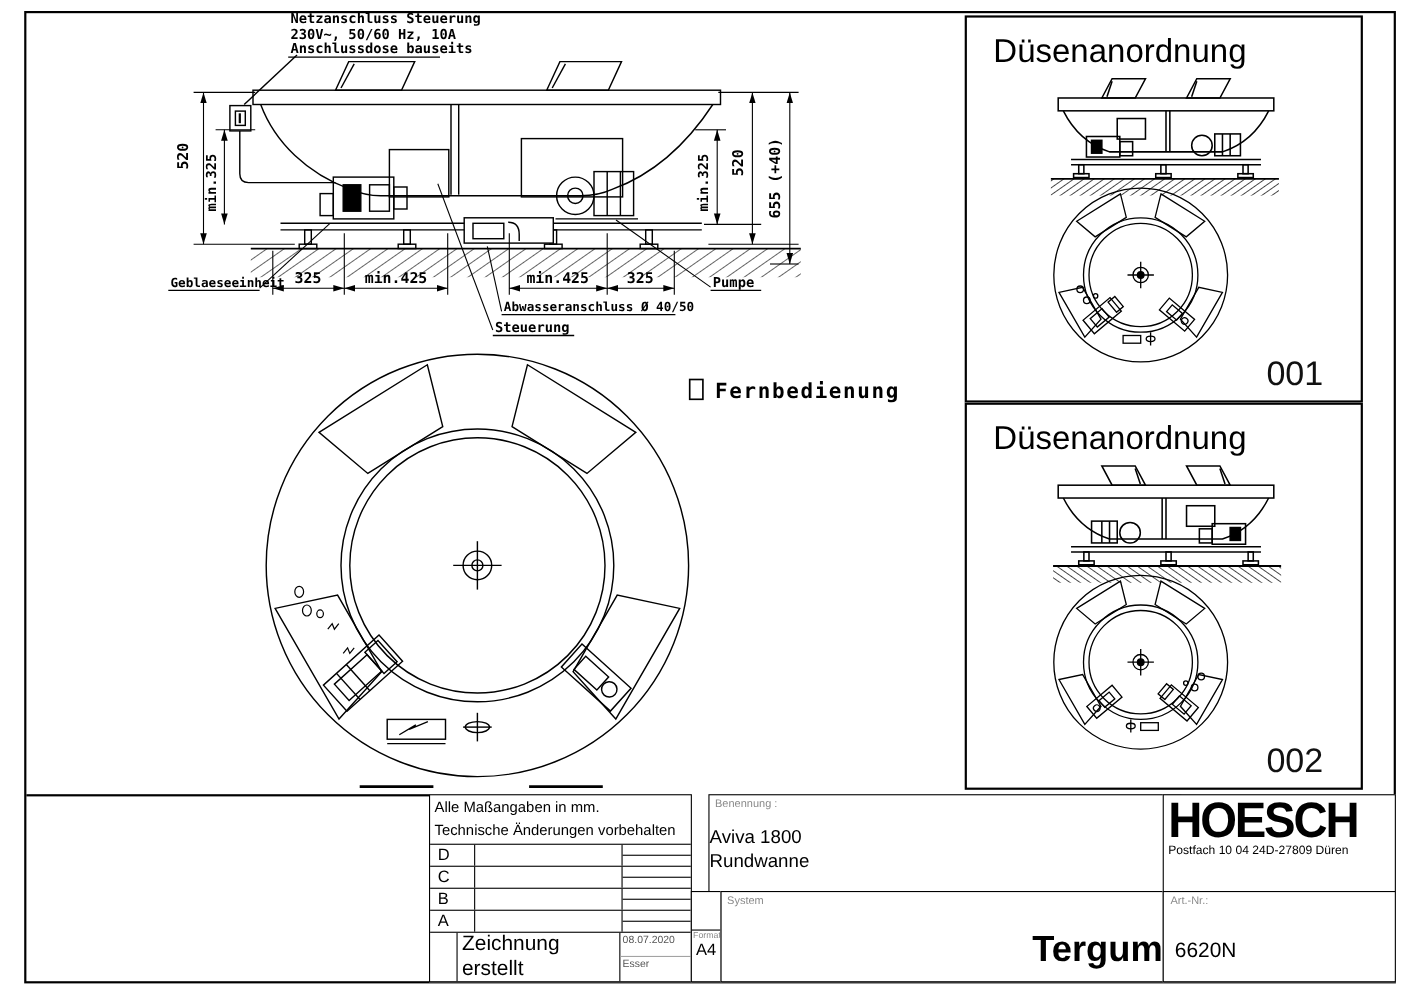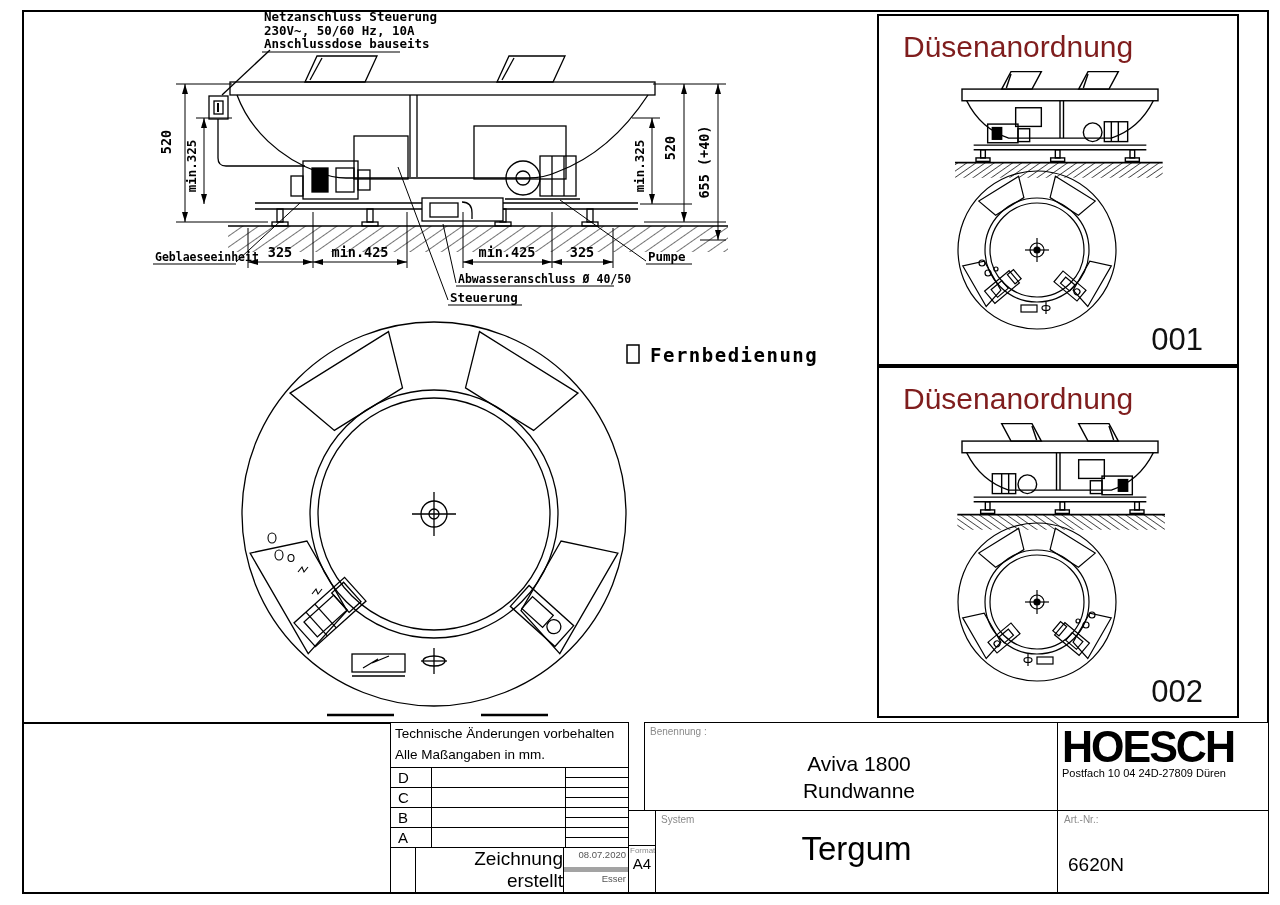--- a/index.html
+++ b/index.html
@@ -2,49 +2,49 @@
 <html><head>
 <meta charset="utf-8">
 <style>
   html,body{margin:0;padding:0;background:#fff;}
   #sheet{position:relative;width:1280px;height:905px;background:#fff;overflow:hidden;
          font-family:"Liberation Sans",sans-serif;color:#000;}
   .abs{position:absolute;box-sizing:border-box;}
   #border{left:22px;top:10px;width:1247px;height:884px;border:2px solid #000;}
   
   .panel{left:877px;width:362px;height:352px;border:2px solid #000;background:#fff;}
-  .panel-title{position:absolute;left:24px;top:14px;font-size:30px;color:#7f1d1d;}
+  .panel-title{position:absolute;left:24px;top:14px;font-size:30px;color:#000000;}
   .panel-number{position:absolute;right:34px;bottom:6px;font-size:31px;color:#111;}
   .panel svg{position:absolute;}
   
   .tb{border:1px solid #000;background:#fff;}
   #tb-topline{left:24px;top:722px;width:367px;height:0;border-top:2px solid #000;}
   #tb-rev{left:390px;top:722px;width:239px;height:171px;display:flex;flex-direction:column;}
   .rev-head{height:44px;border-bottom:1px solid #000;font-size:13.5px;line-height:1.55;padding:1px 4px;}
   .rev-row{height:25px;display:flex;border-bottom:1px solid #000;}
   .rev-letter{width:33px;border-right:1px solid #000;font-size:15px;display:flex;align-items:center;padding-left:7px;}
   .rev-main{flex:1;}
   .rev-right{width:62px;border-left:1px solid #000;display:flex;flex-direction:column;}
   .rev-right div{flex:1;}
   .rev-right div:first-child{border-bottom:1px solid #000;}
-  .rev-bottom{flex:1;display:flex;text-align:right;}
+  .rev-bottom{flex:1;display:flex;}
   .rev-b-left{width:24px;border-right:1px solid #000;}
   .rev-b-main{flex:1;font-size:19px;display:flex;align-items:center;padding-left:4px;}
   .rev-b-date{width:64px;border-left:1px solid #000;display:flex;flex-direction:column;font-size:9.5px;color:#555;}
   .rev-b-date div{flex:1;padding:1px 2px;}
-  .rev-b-date div:first-child{border-bottom:5px solid #a3a3a3;}
+  .rev-b-date div:first-child{border-bottom:1px solid #a3a3a3;}
   .mut{color:#8a8a8a;font-size:10px;}
   #tb-ben{left:644px;top:722px;width:430px;height:89px;}
-  #tb-ben .ttl{text-align:center;font-size:21px;line-height:1.3;margin-top:10px;}
+  #tb-ben .ttl{font-size:17px;line-height:1.3;margin-top:10px;}
   #tb-fmt{left:628px;top:810px;width:28px;height:83px;display:flex;flex-direction:column;}
   #tb-fmt .f-top{height:34px;border-bottom:1px solid #000;}
   #tb-fmt .f-lab{font-size:8px;color:#8a8a8a;padding-left:1px;}
   #tb-fmt .f-val{font-size:15px;text-align:center;}
   #tb-sys{left:655px;top:810px;width:403px;height:83px;}
-  #tb-sys .sys1{text-align:center;font-size:33px;line-height:1;margin-top:4px;}
+  #tb-sys .sys1{text-align:right;font-size:33px;line-height:1;margin-top:18px;font-weight:bold;}
   #tb-sys .sys2{text-align:center;font-size:18px;margin-top:4px;}
   #tb-brand{left:1057px;top:722px;width:212px;height:89px;padding:2px 4px;}
   .brand-logo{font-size:43px;font-weight:bold;letter-spacing:-2px;line-height:0.95;transform:scaleY(1.05);transform-origin:left top;}
   .brand-addr{display:flex;font-size:11px;margin-top:1px;}
   #tb-art{left:1057px;top:810px;width:212px;height:83px;padding:3px 6px;}
   #tb-art .art-val{font-size:19px;position:absolute;left:10px;bottom:16px;}
   .lbl-pad{padding:3px 5px;}
   
   text.cad{font-family:"DejaVu Sans Mono",monospace;font-weight:bold;fill:#000;}
   .s11{font-size:11.5px}.s12{font-size:12.5px}.s13{font-size:13.5px}
@@ -335,22 +335,22 @@
     <svg style="left:74px;top:150px" width="168" height="168" viewBox="0 0 168 168">
       <use href="#mini-top" transform="translate(168,0) scale(-1 1)"></use>
       </svg>
     <div class="panel-number">002</div>
   </div>
 
   <div class="abs" id="tb-topline"></div>
 
   <div class="abs tb" id="tb-rev">
     <div class="rev-head">
+      <div>Alle Maßangaben in mm.</div>
       <div>Technische Änderungen vorbehalten</div>
-      <div>Alle Maßangaben in mm.</div>
     </div>
     <div class="rev-row">
       <div class="rev-letter">D</div>
       <div class="rev-main"></div>
       <div class="rev-right">
           <div></div>
           <div></div>
         </div>
     </div>
     <div class="rev-row">

